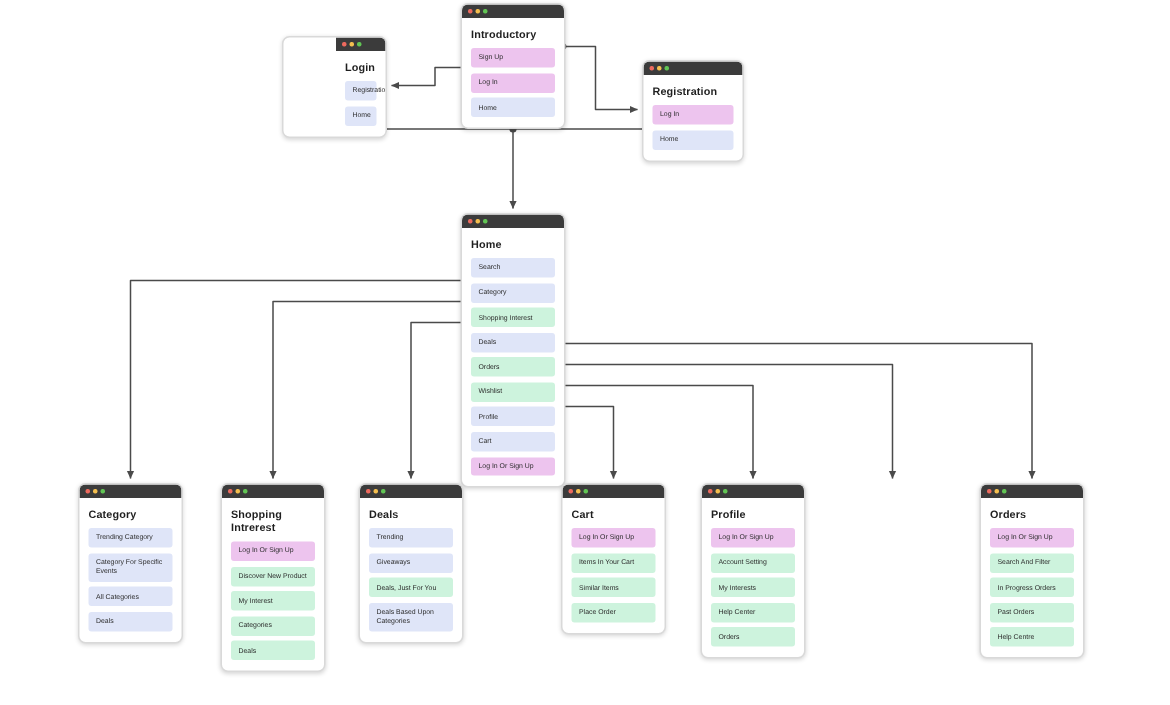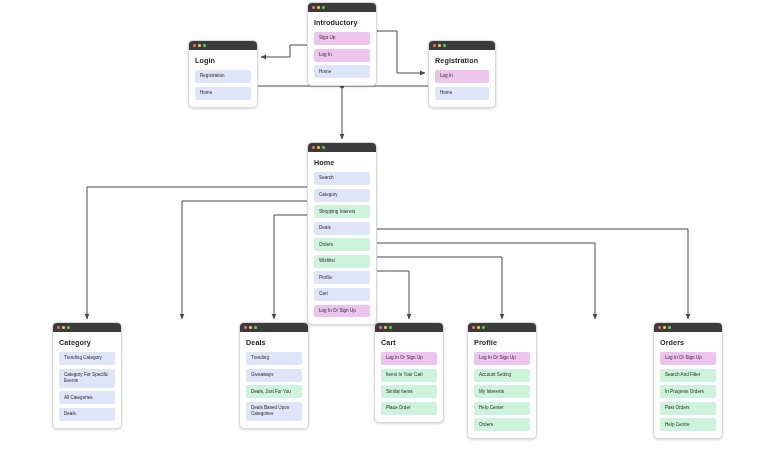--- a/index.html
+++ b/index.html
@@ -116,21 +116,21 @@
         <span class="dot y"></span>
         <span class="dot g"></span>
       </div>
       <div class="body">
         <div class="card-title">Introductory</div>
         <div class="row pink">Sign Up</div>
         <div class="row pink">Log In</div>
         <div class="row blue">Home</div>
       </div>
     </div>
-    <div class="card" style="left: 188px; top: 40px; width: 70px;">
+    <div class="card" style="left: 188px; top: 24px; width: 70px; padding-left: 35px;">
       <div class="titlebar">
         <span class="dot r"></span>
         <span class="dot y"></span>
         <span class="dot g"></span>
       </div>
       <div class="body">
         <div class="card-title">Login</div>
         <div class="row blue">Registration</div>
         <div class="row blue">Home</div>
       </div>
@@ -173,20 +173,35 @@
         <span class="dot g"></span>
       </div>
       <div class="body">
         <div class="card-title">Category</div>
         <div class="row blue">Trending Category</div>
         <div class="row blue">Category For Specific Events</div>
         <div class="row blue">All Categories</div>
         <div class="row blue">Deals</div>
       </div>
     </div>
+    <div class="card" style="left: 147px; top: 322px; width: 70px;">
+      <div class="titlebar">
+        <span class="dot r"></span>
+        <span class="dot y"></span>
+        <span class="dot g"></span>
+      </div>
+      <div class="body">
+        <div class="card-title">Shopping Intrerest</div>
+        <div class="row pink">Log In Or Sign Up</div>
+        <div class="row green">Discover New Product</div>
+        <div class="row green">My Interest</div>
+        <div class="row green">Categories</div>
+        <div class="row green">Deals</div>
+      </div>
+    </div>
     <div class="card" style="left: 239px; top: 322px; width: 70px;">
       <div class="titlebar">
         <span class="dot r"></span>
         <span class="dot y"></span>
         <span class="dot g"></span>
       </div>
       <div class="body">
         <div class="card-title">Deals</div>
         <div class="row blue">Trending</div>
         <div class="row blue">Giveaways</div>

